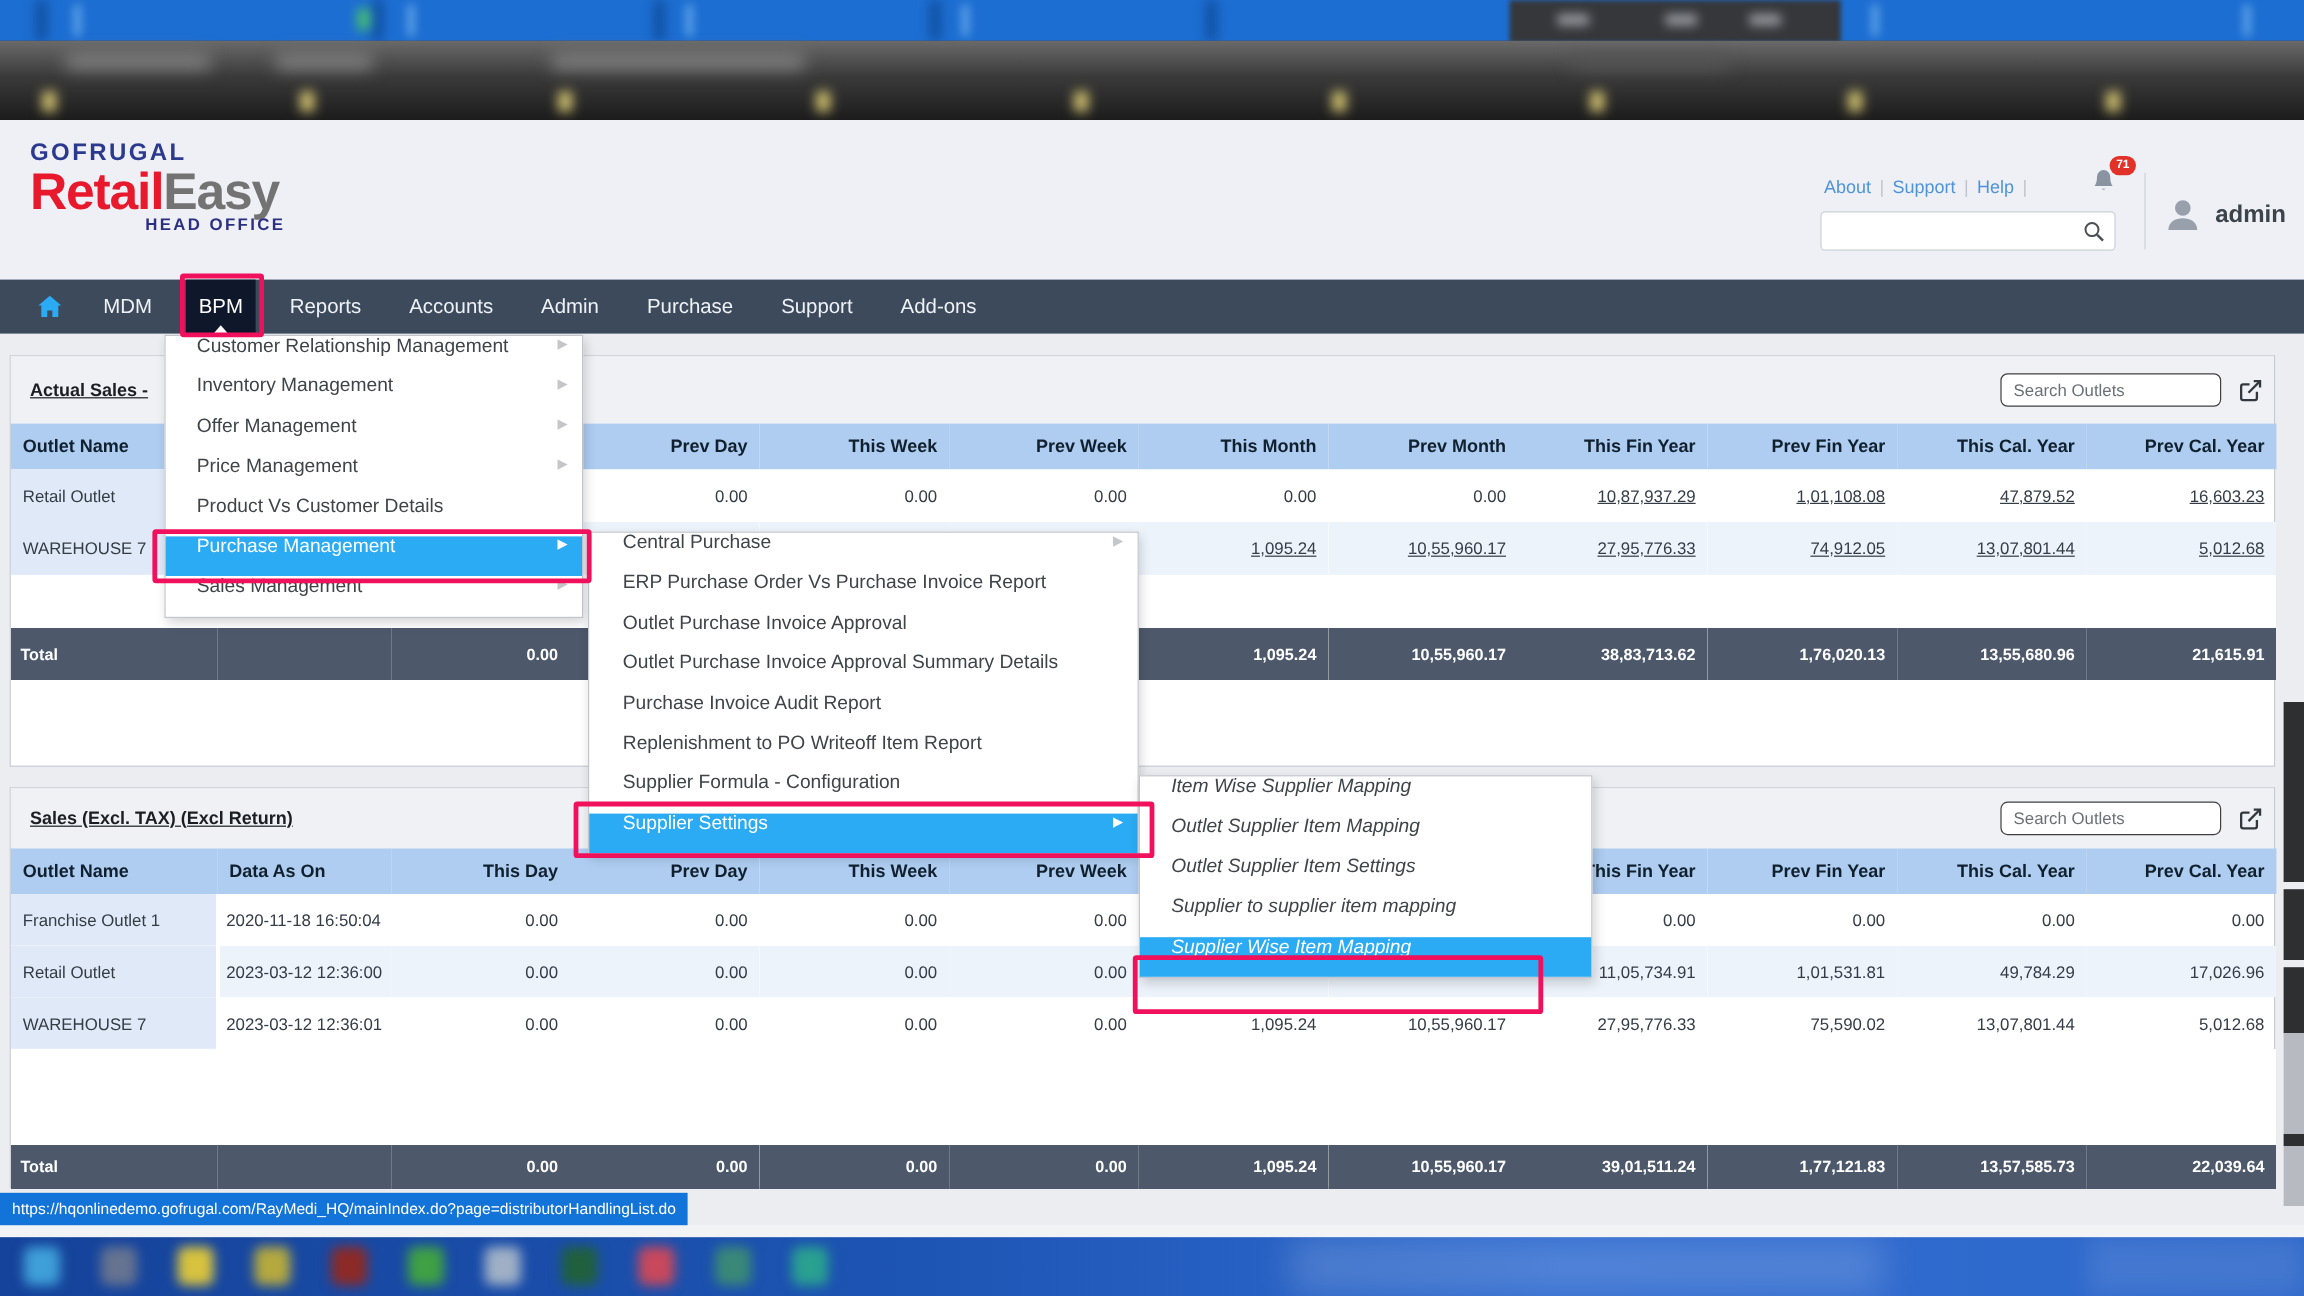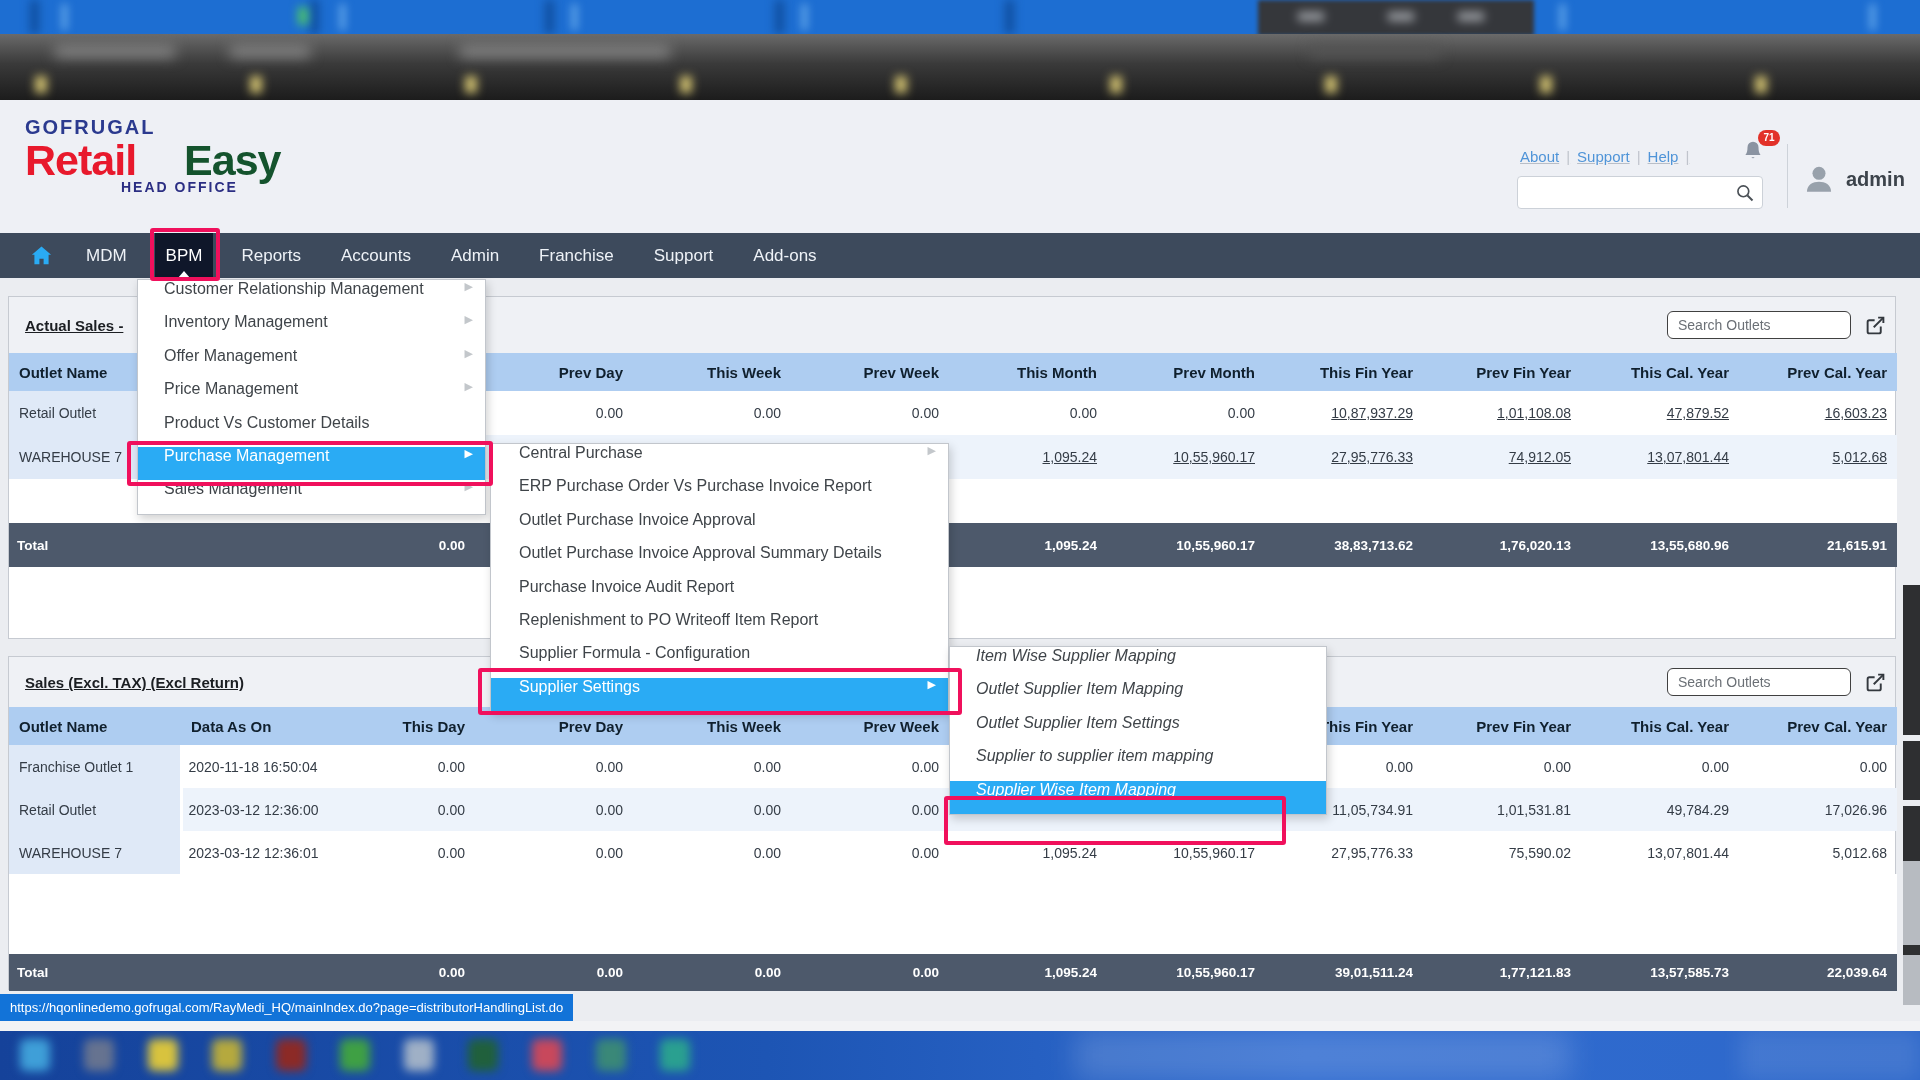--- a/index.html
+++ b/index.html
@@ -16,23 +16,23 @@
   #toolbar { position:absolute; top:34px; left:0; width:1920px; height:66px; background:linear-gradient(#6a6a6a, #3a3a3a 45%, #1c1c1c); }
   .ydot { position:absolute; top:42px; width:12px; height:17px; background:#cdbd6e; filter:blur(5px); }
   .gblob { position:absolute; top:12px; height:11px; background:#8a8a8a; filter:blur(7px); }
 
   
   #appheader { position:absolute; top:100px; left:0; width:1920px; height:133px; background:#eef0f5; z-index:10; }
   #logo { position:absolute; left:25px; top:16px; }
   #logo .brand { font-size:20px; font-weight:bold; letter-spacing:2px; color:#2b3a8f; }
   #logo .product { font-size:43px; font-weight:bold; line-height:42px; letter-spacing:-1px; }
   #logo .w-red { color:#e8192c; }
-  #logo .w-blue { color:#14532d;padding-left:48px; }
+  #logo .w-blue { color:#737373; }
   #logo .sub { font-size:14px; font-weight:bold; letter-spacing:2px; color:#2b2e83; margin-left:96px; margin-top:-2px; }
-  #hdr-links { position:absolute; left:1520px; top:48px; width:260px; font-size:15px; color:#b9bec7; white-space:nowrap;text-decoration:underline; }
+  #hdr-links { position:absolute; left:1520px; top:48px; width:260px; font-size:15px; color:#b9bec7; white-space:nowrap; }
   #hdr-links .hlink { color:#4f94d8; cursor:pointer; }
   #hdr-links .sep { margin:0 7px; color:#c0c4cc; }
   #bell-wrap { position:absolute; left:1742px; top:38px; }
   #badge { position:absolute; left:16px; top:-8px; min-width:22px; height:16px; background:#e23129; color:#fff; font-size:10px; font-weight:bold; border-radius:9px; text-align:center; line-height:16px; padding:0 3px; }
   #hdr-search { position:absolute; left:1517px; top:76px; width:246px; height:33px; background:#fff; border:1px solid #ccd1d8; border-radius:4px; }
   #hdr-search input { position:absolute; left:8px; top:3px; width:200px; height:25px; border:none; outline:none; font-size:14px; background:transparent; }
   #hdr-search svg { position:absolute; right:7px; top:6px; }
   #hdr-divider { position:absolute; left:1787px; top:44px; width:1px; height:64px; background:#cdd2d9; }
   #user-wrap { position:absolute; left:1802px; top:62px; display:flex; align-items:center; gap:10px; cursor:pointer; }
   #user-name { font-size:20px; font-weight:bold; color:#3c434b; }
@@ -178,21 +178,21 @@
     <svg width="23" height="23" viewBox="0 0 24 24">
         <path d="M12 2.5l10 8.6h-2.6V21h-5.2v-5.6h-4.4V21H4.6v-9.9H2z" fill="#2aabf4"></path>
       </svg>
   </span>
 
 <div class="nav-item">MDM</div>
     <div class="nav-item active">BPM<i class="bpm-caret"></i></div>
     <div class="nav-item">Reports</div>
     <div class="nav-item">Accounts</div>
     <div class="nav-item">Admin</div>
-    <div class="nav-item">Franchise</div>
+    <div class="nav-item">Purchase</div>
     <div class="nav-item">Support</div>
     <div class="nav-item">Add-ons</div>
   </div>
 
 <div class="card" id="card1">
   <div class="card-head">
     <span class="card-title">Actual Sales -</span>
     <div class="head-right">
       <input class="search-outlets" placeholder="Search Outlets" style="">
       <span class="popout">

